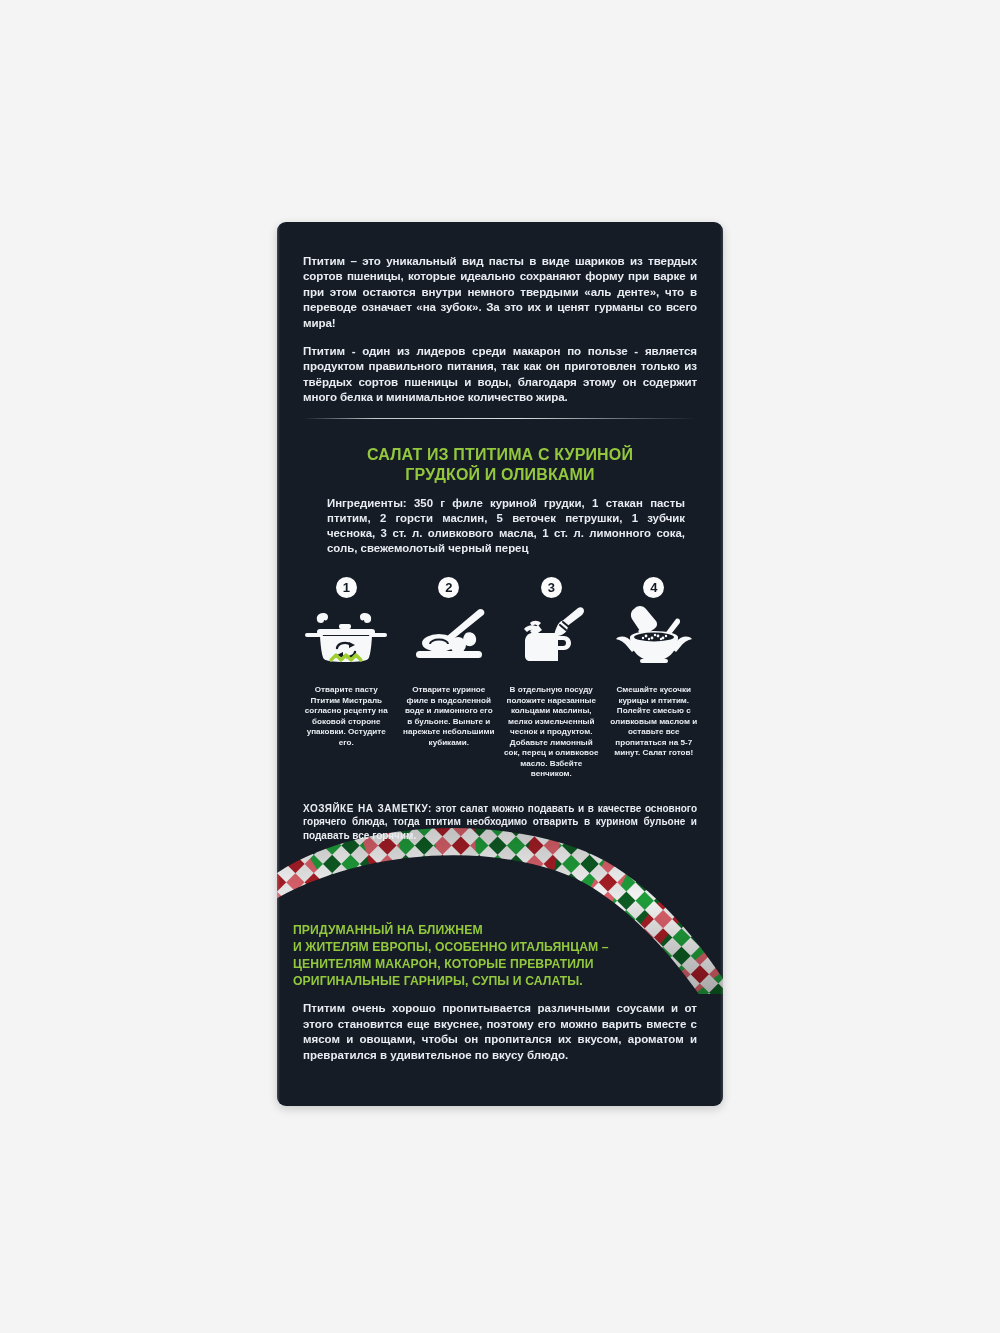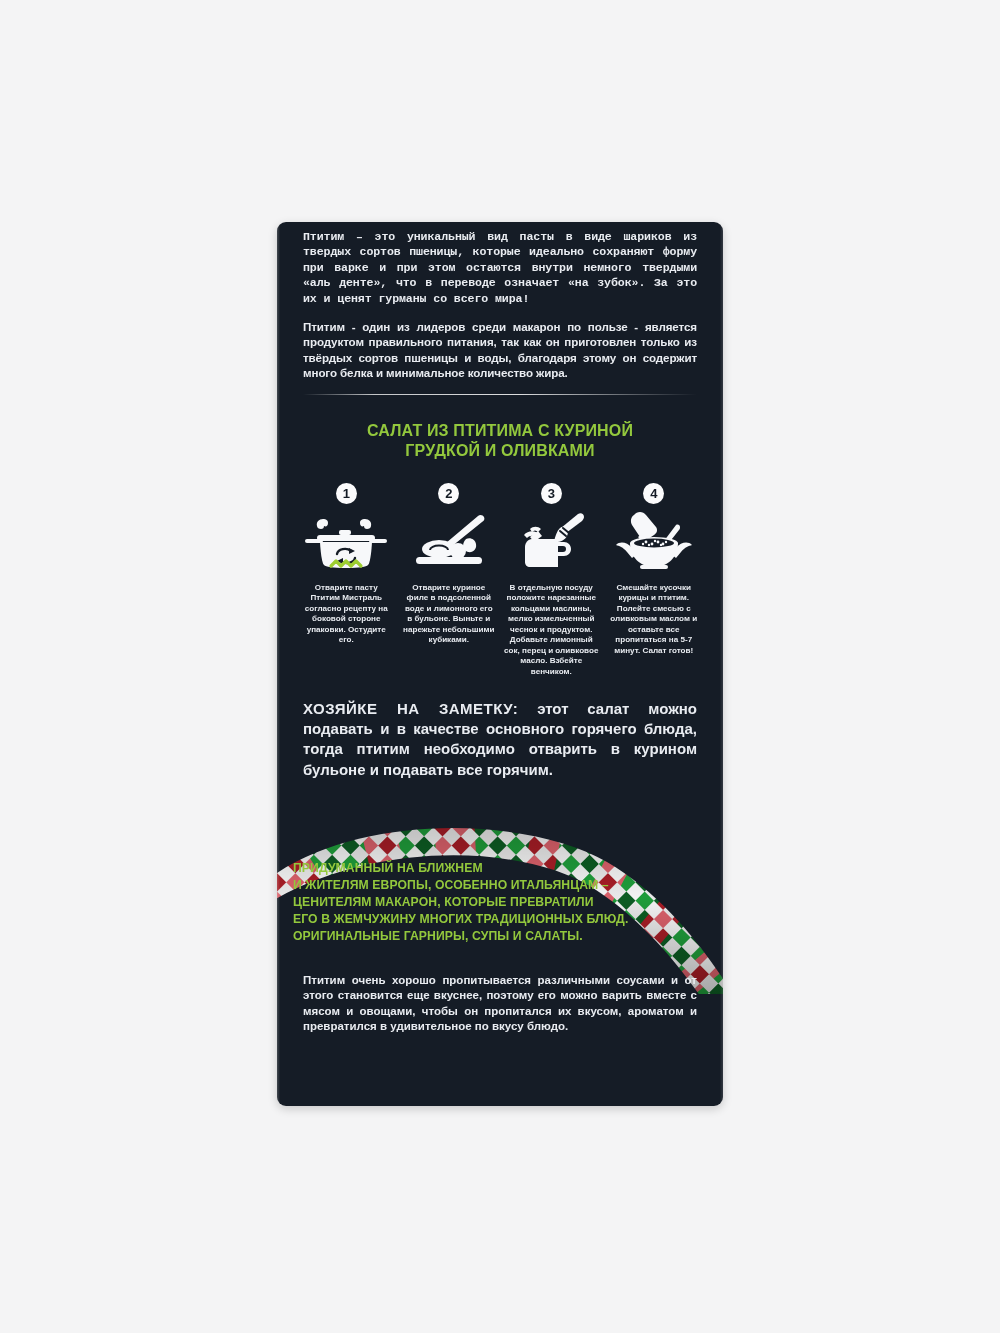--- a/index.html
+++ b/index.html
@@ -38,21 +38,21 @@
   .intro{
     color:#e9ecf1;
     font-size:11.6px;
     line-height:1.33;
     text-align:justify;
     padding:0 26px;
     font-weight:700;
     letter-spacing:-.1px;
   }
   .intro p{margin:0 0 13px 0;}
-  #p-intro-1{margin-top:7px;font-family:Liberation Mono, monospace;}
+  #p-intro-1{margin-top:31px;}
 
   .divider{
     height:1px;margin:5px 26px 0 26px;
     background:linear-gradient(to right,rgba(255,255,255,0),rgba(255,255,255,.75) 18%,rgba(255,255,255,.85) 55%,rgba(255,255,255,0));
   }
 
   
   .recipe-title{
     margin:26px 40px 10px 40px;
     text-align:center;
@@ -89,32 +89,32 @@
     width:21px;height:21px;border-radius:50%;
     background:#fbfbfc;color:#131a24;
     font-size:13px;font-weight:700;
     display:flex;align-items:center;justify-content:center;
     line-height:1;
     margin-bottom:3px;
   }
   .step-ico{height:62px;display:flex;align-items:flex-end;justify-content:center;}
   .step-ico svg{display:block;}
   .step-cap{
-    margin-top:14px;
+    margin-top:22px;
     color:#e9ecf1;
     font-size:8.1px;
     line-height:1.30;
     text-align:center;
     font-weight:700;
   }
 
   
   .note{
     color:#e9ecf1;
-    font-size:15px;
+    font-size:10px;
     line-height:1.34;
     text-align:justify;
     padding:0 26px;
     margin:22px 0 0 0;
     font-weight:700;
   }
   .note .lead{letter-spacing:.5px;}
 
   
   #ribbon{
@@ -137,21 +137,21 @@
     text-transform:uppercase;
   }
   .green-block div{white-space:nowrap;}
 
   .outro{
     color:#e9ecf1;
     font-size:11.5px;
     line-height:1.34;
     text-align:justify;
     padding:0 26px;
-    margin:28px 0 0 0;
+    margin:11px 0 0 0;
     font-weight:700;
   }
 </style>
 </head>
 <body>
 
 <div id="pack">
 
   <svg id="ribbon" viewBox="0 0 446 176" preserveAspectRatio="none">
     <defs>
@@ -213,20 +213,21 @@
       <p>Птитим - один из лидеров среди макарон по пользе -  является продуктом правильного питания, так как он приготовлен только из твёрдых сортов пшеницы и воды, благодаря этому он содержит много белка и минимальное количество жира.</p>
     </div>
 
     <div class="divider"></div>
 
     <div class="recipe-title">
       <div>САЛАТ ИЗ ПТИТИМА С КУРИНОЙ</div>
       <div>ГРУДКОЙ И ОЛИВКАМИ</div>
     </div>
 
+    <p class="ingredients">Ингредиенты: 350 г филе куриной грудки, 1 стакан пасты птитим, 2 горсти маслин, 5 веточек петрушки, 1 зубчик чеснока, 3 ст. л. оливкового масла, 1 ст. л. лимонного сока, соль, свежемолотый черный перец</p>
 
     <div class="steps">
 
       <div class="step">
         <div class="step-num">1</div>
         <div class="step-ico">
           <svg width="86" height="60" viewBox="0 0 86 60" fill="none">
             <g fill="#f7f8fa">
               <path d="M20 10c-4 0-7 3-6 7 0 2 2 3 4 3 2 0 3-1 3-3 2 1 4 0 4-3 0-3-2-4-5-4z"></path>
               <path d="M62 10c-3 0-5 1-5 4 0 3 2 4 4 3 0 2 1 3 3 3 2 0 4-1 4-3 1-4-2-7-6-7z"></path>
@@ -333,20 +334,19 @@
     </div>
 
     <p class="note">
       <span class="lead">ХОЗЯЙКЕ НА ЗАМЕТКУ:</span><span> этот салат можно подавать и в качестве основного горячего блюда, тогда птитим необходимо отварить в курином бульоне и подавать все горячим.</span>
     </p>
 
     <div class="green-block">
       <div>ПРИДУМАННЫЙ НА БЛИЖНЕМ</div>
       <div>И ЖИТЕЛЯМ ЕВРОПЫ, ОСОБЕННО ИТАЛЬЯНЦАМ –</div>
       <div>ЦЕНИТЕЛЯМ МАКАРОН, КОТОРЫЕ ПРЕВРАТИЛИ</div>
-      <div>ЕГО В ЖЕМЧУЖИНУ МНОГИХ ТРАДИЦИОННЫХ БЛЮД.</div>
       <div>ОРИГИНАЛЬНЫЕ ГАРНИРЫ, СУПЫ И САЛАТЫ.</div>
     </div>
 
     <p class="outro">Птитим очень хорошо пропитывается различными соусами и от этого становится еще вкуснее, поэтому его можно варить вместе с мясом и овощами, чтобы он пропитался их вкусом,  ароматом и превратился в удивительное по вкусу блюдо.</p>
 
   </div>
 </div>
 
 </body></html>

